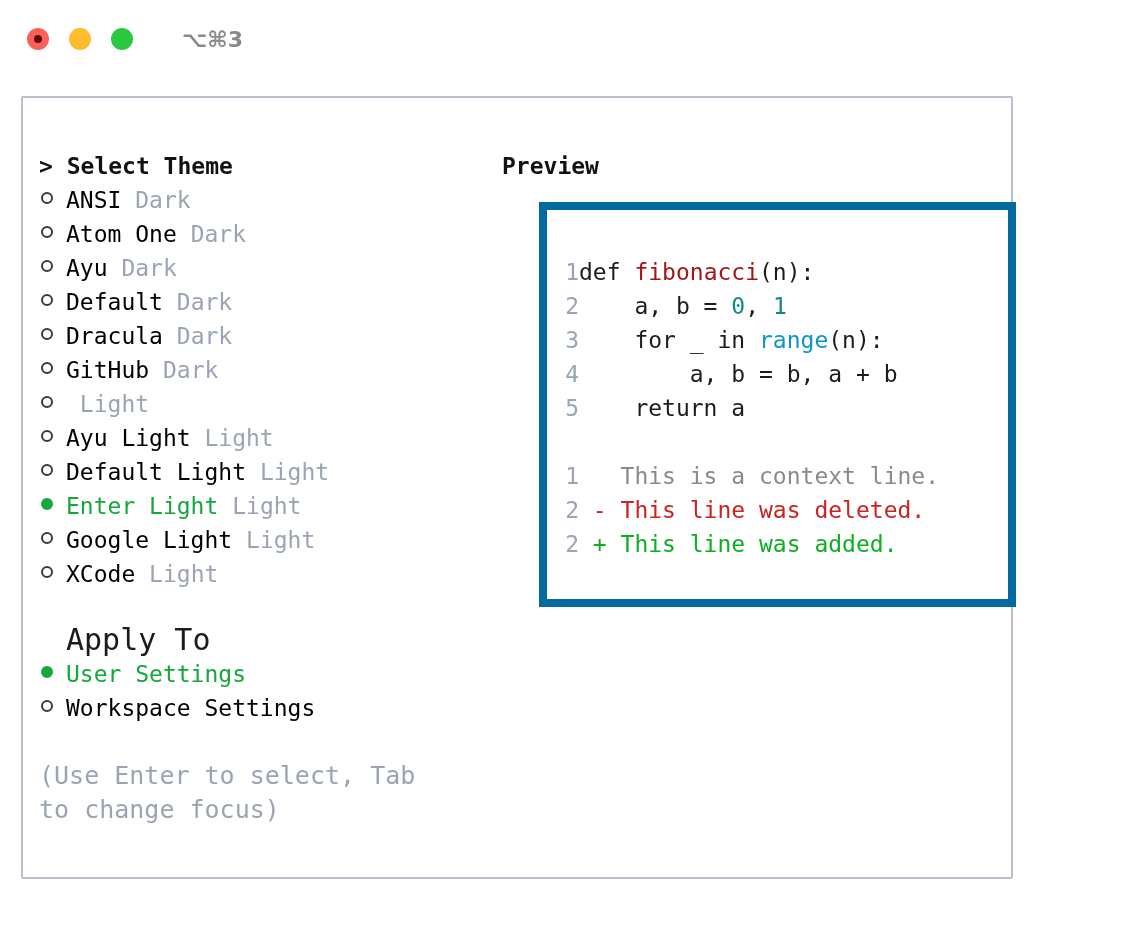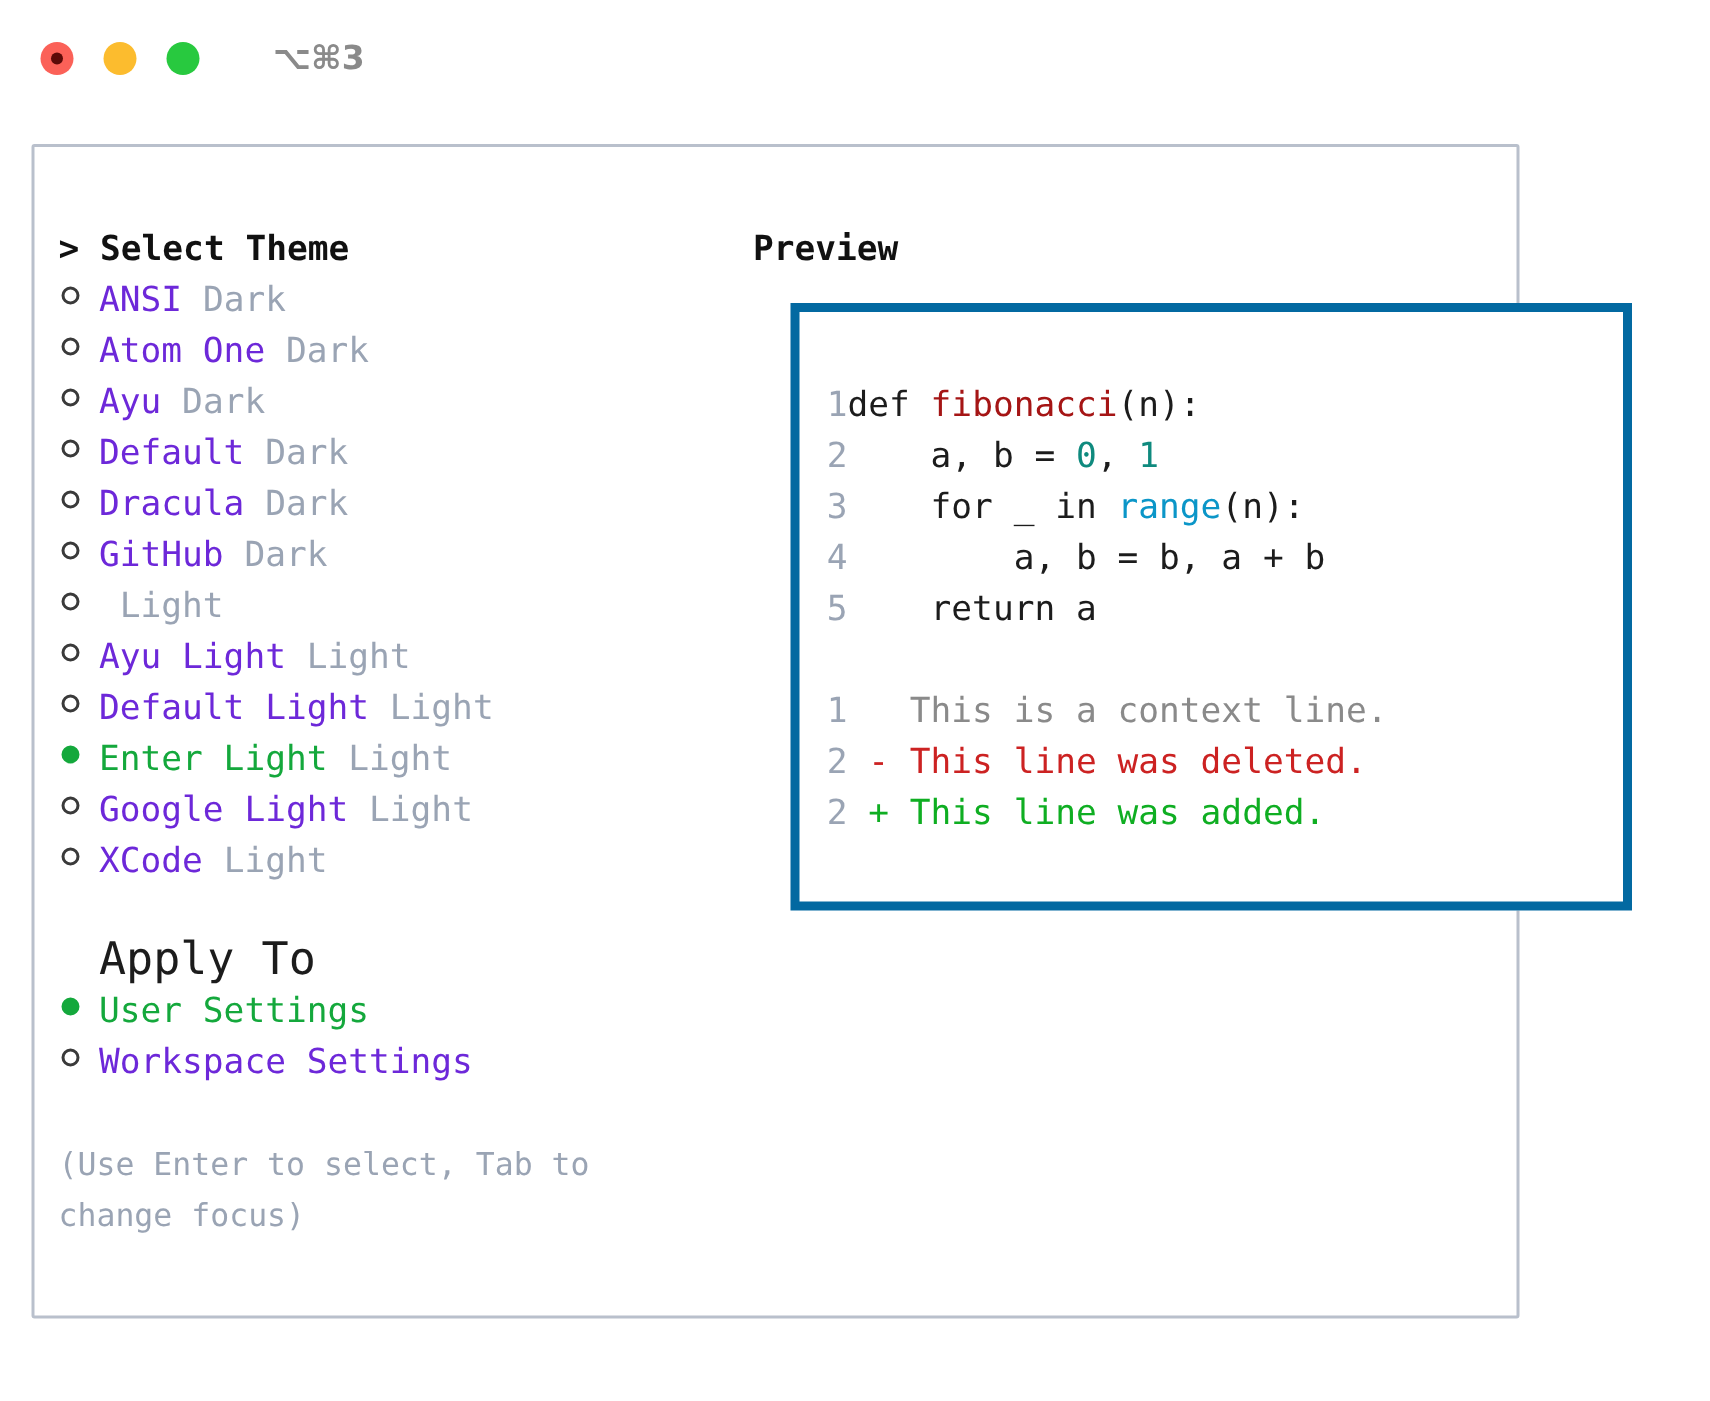--- a/index.html
+++ b/index.html
@@ -128,52 +128,52 @@
     width: 12px;
     height: 12px;
     border-radius: 50%;
     border: 2px solid #3a3a3a;
     box-sizing: border-box;
   }
   .theme-row.selected .marker::before {
     background: #14a83c;
     border-color: #14a83c;
   }
-  .theme-name { color: #6d28d9; }
+  .theme-name { color: #000000; }
   .theme-row.selected .theme-name { color: #14a83c; }
   .theme-kind { color: #9aa4b4; }
 
   
   .applyto { margin-top: 32px; }
   .applyto-title {
     font-size: 30px;
     color: #1c1c1c;
     line-height: 34px;
     padding-left: 27px;
     white-space: pre;
   }
 
   
   .hint {
     margin-top: 34px;
-    font-size: 21px;
+    font-size: 25px;
     line-height: 34px;
     color: #9aa4b4;
     width: 408px;
     white-space: pre-wrap;
   }
 
   
   .preview-box {
     position: absolute;
-    left: 25px;
+    left: 37px;
     top: 53px;
-    width: 561px;
+    width: 477px;
     height: 405px;
-    border: 6px solid #0369a1;
+    border: 8px solid #0369a1;
     box-sizing: border-box;
     background: #ffffff;
   }
   .code {
     position: absolute;
     left: 18px;
     top: 45px;
     font-size: 23px;
     line-height: 34px;
     white-space: pre;

